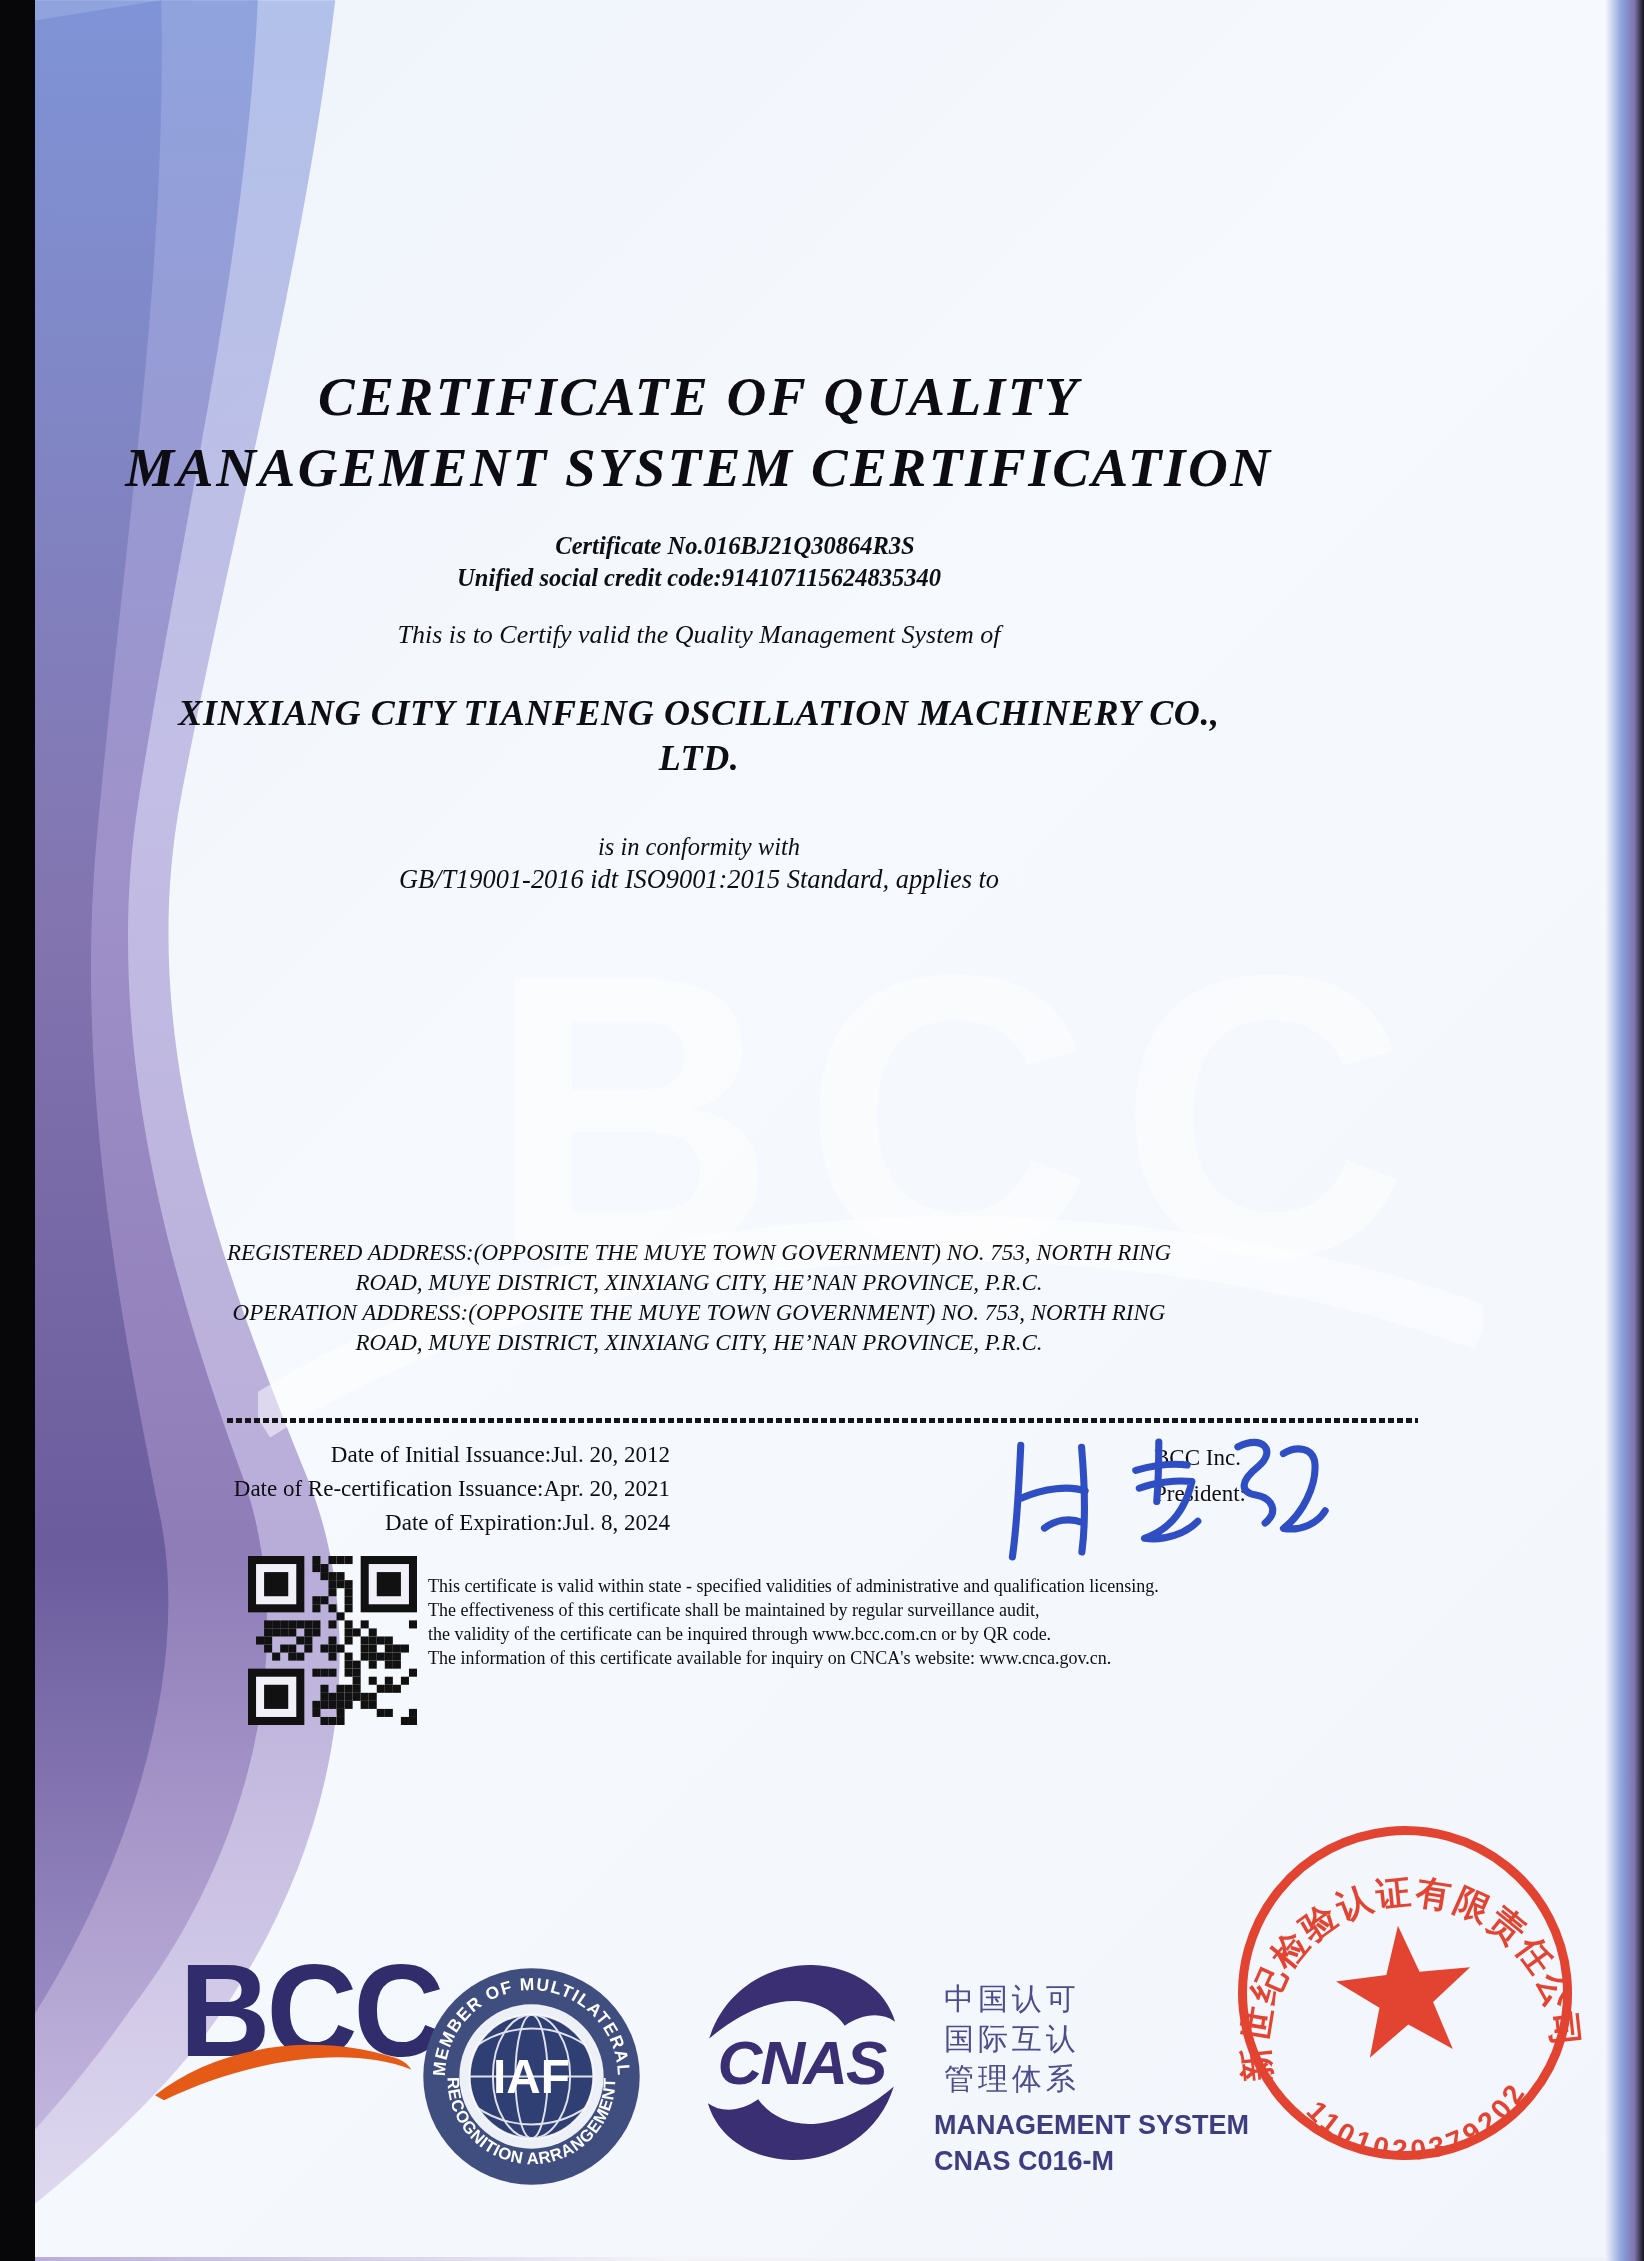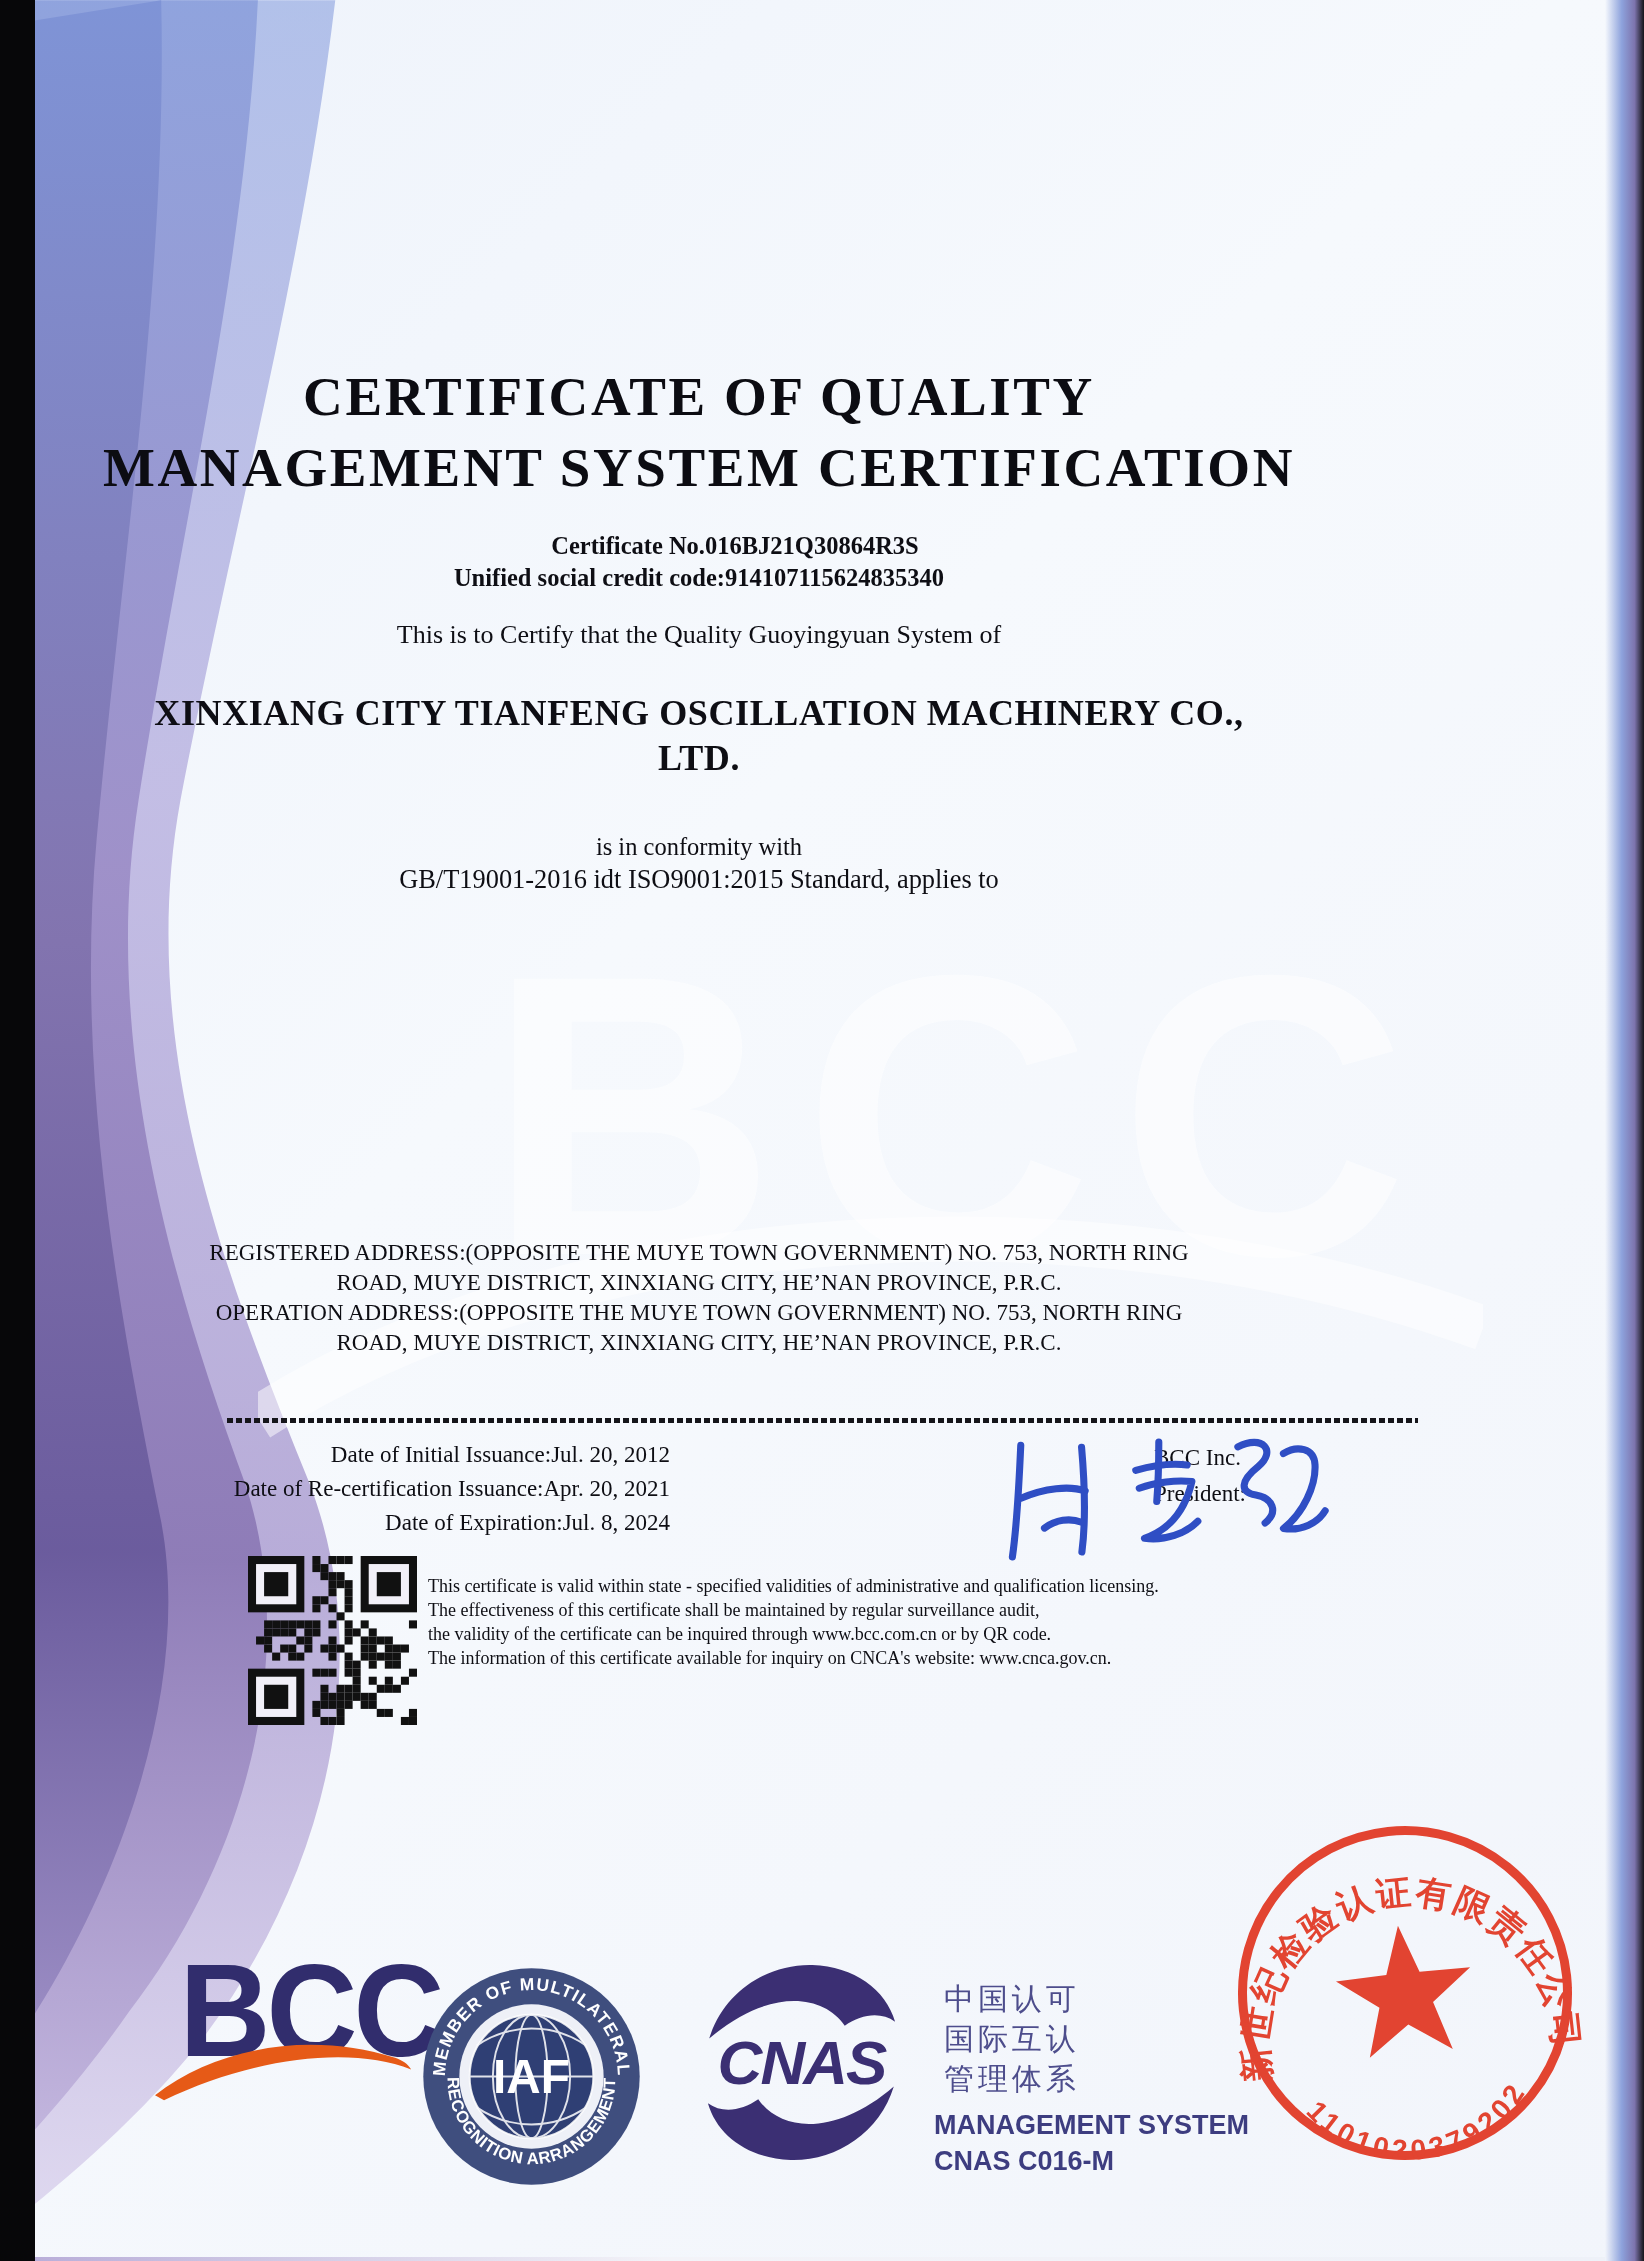--- a/index.html
+++ b/index.html
@@ -1,20 +1,20 @@
 <!DOCTYPE html>
 <html style="font-size:10.3px"><head>
 <meta charset="utf-8">
 <style>
   html,body{margin:0;padding:0;background:#222;}
   .page{position:relative;width:1645px;height:2261px;overflow:hidden;
         background:linear-gradient(135deg,#eef3fb 0%,#f6f9fd 40%,#f2f5fb 100%);
         font-family:"Liberation Serif","DejaVu Serif",serif;color:#0e0e14;}
   .abs{position:absolute;}
-  .ctr{left:0;width:1398px;text-align:center;}
+  .ctr{left:0;width:1398px;text-align:center;font-style:italic;}
   
   .edge-left{left:0;top:0;width:35px;height:2261px;background:#070709;}
   .edge-right{right:0;top:0;width:40px;height:2261px;
       background:linear-gradient(90deg,rgba(141,162,221,0) 0%,#8da2dc 42%,#7d74ad 74%,#23222e 94%,#0a0a0e 100%);}
   .edge-bottom{left:35px;bottom:0;width:1570px;height:3.9px;background:linear-gradient(90deg,#b9aed9,#f3f3f8 40%,#eef1f8);}
   
   .watermark{left:361px;top:838px;width:1200px;height:555px;color:#ffffff;opacity:.55;
       font-family:"Liberation Sans","DejaVu Sans",sans-serif;font-weight:bold;
       font-size:400px;letter-spacing:27px;line-height:555px;text-align:center;pointer-events:none;}
   
@@ -89,21 +89,21 @@
   <div class="abs edge-right"></div>
   <div class="abs edge-bottom"></div>
 
   <div class="abs ctr title">
     <div>CERTIFICATE OF QUALITY</div>
     <div>MANAGEMENT SYSTEM CERTIFICATION</div>
   </div>
 
   <div class="abs ctr certno">Certificate No.016BJ21Q30864R3S</div>
   <div class="abs ctr creditcode">Unified social credit code:914107115624835340</div>
-  <div class="abs ctr certify">This is to Certify that the Quality Guoyingyuan System of</div>
+  <div class="abs ctr certify">This is to Certify valid the Quality Management System of</div>
 
   <div class="abs ctr company">
     <div>XINXIANG CITY TIANFENG OSCILLATION MACHINERY CO.,</div>
     <div>LTD.</div>
   </div>
 
   <div class="abs ctr conformity">is in conformity with</div>
   <div class="abs ctr standard">GB/T19001-2016 idt ISO9001:2015 Standard, applies to</div>
 
   <div class="abs ctr addresses">

